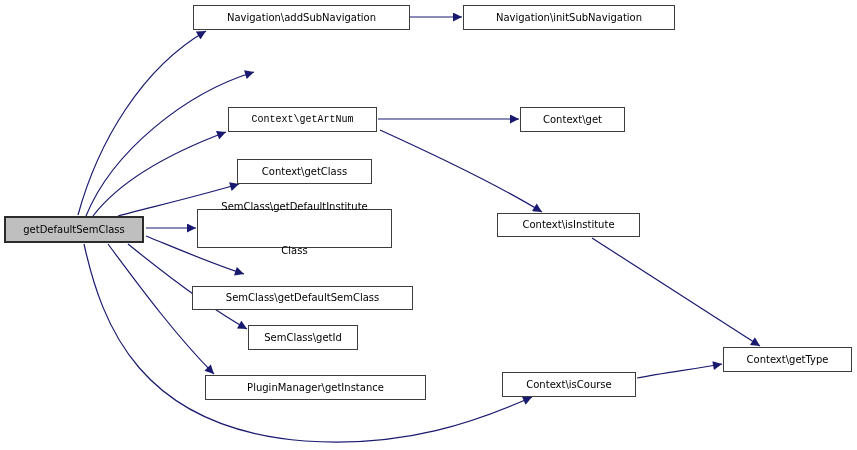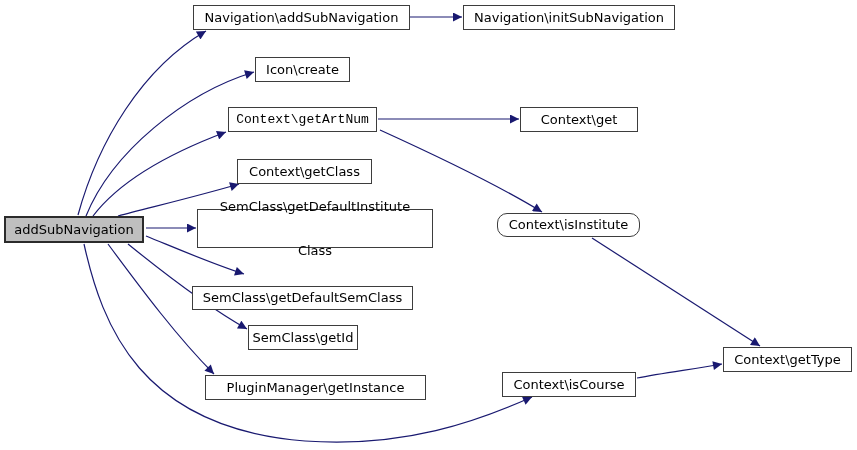--- a/index.html
+++ b/index.html
@@ -18,21 +18,21 @@
     overflow:hidden;
   }
   #edges{position:absolute;left:0;top:0;width:857px;height:450px;}
   .edge{fill:none;stroke:var(--edge);stroke-width:1.2px;}
   .node{
     position:absolute;
     box-sizing:border-box;
     background:var(--node-fill);
     border:1px solid var(--node-border);
     color:var(--text);
-    font-size:13px;
+    font-size:10px;
     line-height:16px;
     display:flex;
     flex-direction:column;
     align-items:center;
     justify-content:center;
     text-align:center;
     white-space:nowrap;
     cursor:pointer;
   }
   .node.root{
@@ -62,65 +62,62 @@
     <path class="edge" d="M 146,228 L 196,228" marker-end="url(#arrow)"></path>
     <path class="edge" d="M 146,236 C 178,249 210,263 244,274" marker-end="url(#arrow)"></path>
     <path class="edge" d="M 128,244 C 165,274 208,307 247,329" marker-end="url(#arrow)"></path>
     <path class="edge" d="M 108,244 C 142,290 178,338 214,374" marker-end="url(#arrow)"></path>
     <path class="edge" d="M 84,244 C 102,325 140,428 305,441 C 405,448 478,421 532,397" marker-end="url(#arrow)"></path>
     <path class="edge" d="M 592,238 L 760,346" marker-end="url(#arrow)"></path>
     <path class="edge" d="M 637,378 C 663,373 694,369 722,364" marker-end="url(#arrow)"></path>
   </svg>
 
   <div class="node root" style="left:4px;top:216px;width:140px;height:27px;">
-    <span>addSubNavigation</span>
+    <span>getDefaultSemClass</span>
   </div>
 
   <div class="node" style="left:193px;top:5px;width:217px;height:25px;">
     <span>Navigation\addSubNavigation</span>
   </div>
 
   <div class="node" style="left:463px;top:5px;width:212px;height:25px;">
     <span>Navigation\initSubNavigation</span>
   </div>
 
-  <div class="node" style="left:255px;top:57px;width:95px;height:25px;">
-    <span>Icon\create</span>
-  </div>
 
   <div class="node" style="left:228px;top:107px;width:149px;height:25px;font-family:Liberation Mono, monospace;">
     <span>Context\getArtNum</span>
   </div>
 
-  <div class="node" style="left:520px;top:107px;width:118px;height:25px;">
+  <div class="node" style="left:520px;top:107px;width:105px;height:25px;">
     <span>Context\get</span>
   </div>
 
   <div class="node" style="left:237px;top:159px;width:135px;height:25px;">
     <span>Context\getClass</span>
   </div>
 
-  <div class="node" style="left:197px;top:209px;width:236px;height:39px;gap:28px;">
+  <div class="node" style="left:197px;top:209px;width:195px;height:39px;gap:28px;">
     <span>SemClass\getDefaultInstitute</span>
     <span>Class</span>
   </div>
 
   <div class="node" style="left:192px;top:286px;width:221px;height:24px;">
     <span>SemClass\getDefaultSemClass</span>
   </div>
 
   <div class="node" style="left:248px;top:325px;width:110px;height:25px;">
     <span>SemClass\getId</span>
   </div>
 
   <div class="node" style="left:205px;top:375px;width:221px;height:25px;">
     <span>PluginManager\getInstance</span>
   </div>
 
-  <div class="node" style="left:497px;top:213px;width:143px;height:24px;border-radius:10px;">
+  <div class="node" style="left:497px;top:213px;width:143px;height:24px;">
     <span>Context\isInstitute</span>
   </div>
 
   <div class="node" style="left:502px;top:372px;width:134px;height:25px;">
     <span>Context\isCourse</span>
   </div>
 
   <div class="node" style="left:723px;top:347px;width:129px;height:25px;">
     <span>Context\getType</span>
   </div>

